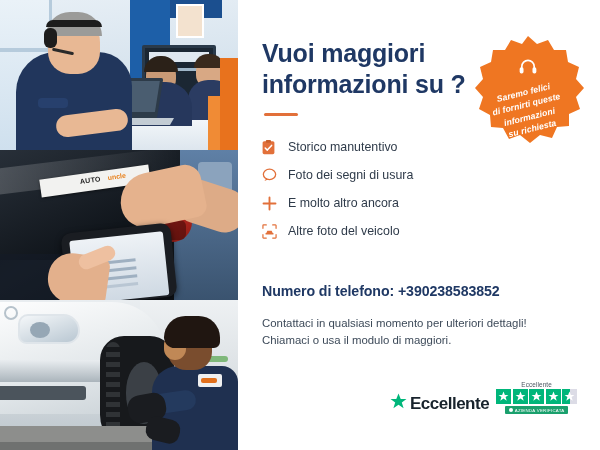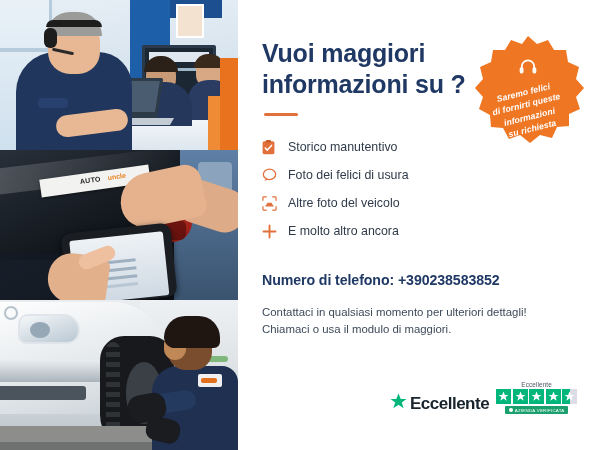--- a/index.html
+++ b/index.html
@@ -127,21 +127,21 @@
   .content { flex:1; position:relative; padding:38px 30px 0 24px; background:#fff; }
   .headline { font-size:25px; line-height:1.22; font-weight:bold; color:#1f3864;
      letter-spacing:-.2px; max-width:210px; }
   .rule { width:34px; height:3px; background:#e2703a; margin:14px 0 0 2px; border-radius:2px; }
 
   .features { margin-top:18px; list-style:none; }
   .feature { display:flex; align-items:center; height:26px; margin-bottom:2px; }
   .fic { width:26px; display:flex; align-items:center; justify-content:flex-start; flex:0 0 26px; }
   .flabel { font-size:12.4px; color:#2f3b4a; }
 
-  .phone { margin-top:28px; font-size:14.2px; font-weight:bold; color:#1f3864; letter-spacing:-.1px; }
+  .phone { margin-top:39px; font-size:14.2px; font-weight:bold; color:#1f3864; letter-spacing:-.1px; }
   .sub { margin-top:16px; font-size:11.4px; line-height:1.52; color:#3d4a59; }
 
   
   .badge-wrap { position:absolute; right:16px; top:34px; width:112px; height:112px; }
   .starburst { position:absolute; inset:0; }
   .badge-head { position:absolute; left:50%; top:24px; transform:translateX(-50%); }
   .badge-text { position:absolute; left:50%; top:52px; transform:translate(-50%,0) rotate(-14deg);
      width:104px; text-align:center; color:#fff; font-size:8.6px; font-weight:bold;
      line-height:1.45; font-style:italic; letter-spacing:.1px; }
 
@@ -293,45 +293,45 @@
       </li>
 
 
       <li class="feature">
         <span class="fic">
           <svg width="15" height="14" viewBox="0 0 16 15">
             <ellipse cx="8" cy="6.8" rx="6.6" ry="5.6" fill="none" stroke="#e2703a" stroke-width="1.4"></ellipse>
             <path d="M4.6 11 L2.6 14 L6.4 12.3 Z" fill="#e2703a"></path>
           </svg>
         </span>
-        <span class="flabel">Foto dei felici di usura</span>
+        <span class="flabel">Foto dei segni di usura</span>
+      </li>
+
+      <li class="feature">
+        <span class="fic">
+          <svg width="15" height="15" viewBox="0 0 16 16">
+            <path d="M8 1.6 V14.4 M1.6 8 H14.4" stroke="#e2703a" stroke-width="2" stroke-linecap="round"></path>
+          </svg>
+        </span>
+        <span class="flabel">E molto altro ancora</span>
       </li>
 
       <li class="feature">
         <span class="fic">
           <svg width="15" height="15" viewBox="0 0 16 16">
             <path d="M1 4.6 V1.6 a.6.6 0 0 1 .6-.6 H4.6" fill="none" stroke="#e2703a" stroke-width="1.3" stroke-linecap="round"></path>
             <path d="M11.4 1 H14.4 a.6.6 0 0 1 .6.6 V4.6" fill="none" stroke="#e2703a" stroke-width="1.3" stroke-linecap="round"></path>
             <path d="M15 11.4 V14.4 a.6.6 0 0 1-.6.6 H11.4" fill="none" stroke="#e2703a" stroke-width="1.3" stroke-linecap="round"></path>
             <path d="M4.6 15 H1.6 a.6.6 0 0 1-.6-.6 V11.4" fill="none" stroke="#e2703a" stroke-width="1.3" stroke-linecap="round"></path>
             <path d="M3.8 9.6 h8.4 v1.5 h-8.4 z M4.6 9.6 l1.1-2.3 h4.6 l1.1 2.3" fill="#e2703a"></path>
           </svg>
         </span>
         <span class="flabel">Altre foto del veicolo</span>
       </li>
 
-      <li class="feature">
-        <span class="fic">
-          <svg width="15" height="15" viewBox="0 0 16 16">
-            <path d="M8 1.6 V14.4 M1.6 8 H14.4" stroke="#e2703a" stroke-width="2" stroke-linecap="round"></path>
-          </svg>
-        </span>
-        <span class="flabel">E molto altro ancora</span>
-      </li>
-
     </ul>
 
     <div class="phone">
       <span>Numero di telefono:</span>
       <span>+390238583852</span>
     </div>
 
     <div class="sub">
       <div>Contattaci in qualsiasi momento per ulteriori dettagli!</div>
       <div>Chiamaci o usa il modulo di maggiori.</div>

